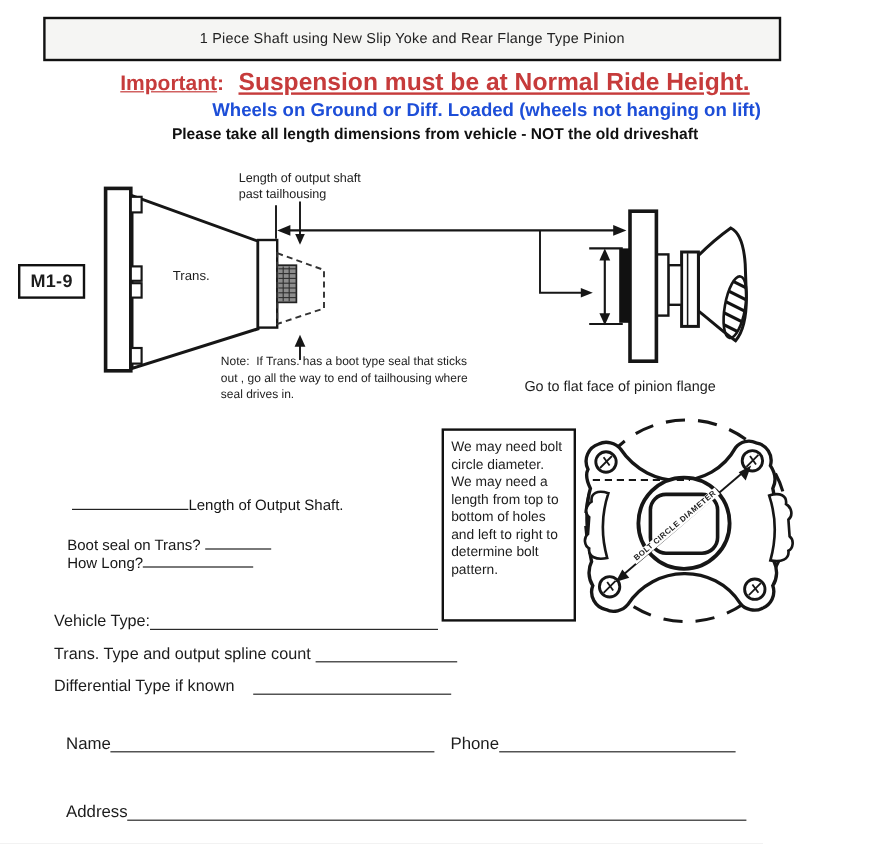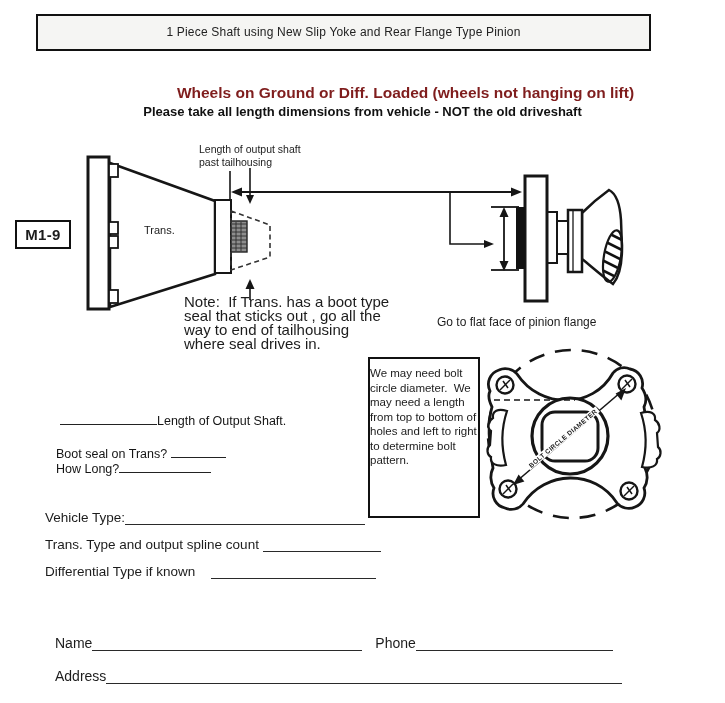--- a/index.html
+++ b/index.html
@@ -13,50 +13,50 @@
   .title-box{
     left:36px;top:14px;width:611px;height:33px;border:2.5px solid #111;
     background:#f5f5f3;text-align:center;line-height:33px;font-size:12px;
     letter-spacing:.2px;color:#222;
   }
   .imp-line{left:0;top:57px;width:725px;text-align:center;color:#c63b3b;white-space:nowrap;}
   .imp-label{font-size:17.5px;font-weight:bold;text-decoration:underline;}
   .imp-sep{font-size:17.5px;font-weight:bold;margin-right:12px;}
   .imp-main{font-size:20.5px;font-weight:bold;text-decoration:underline;}
   .imp-sub{left:0;top:84px;width:725px;box-sizing:border-box;padding-left:86px;text-align:center;
-    color:#7f1d1d;font-weight:bold;font-size:15.5px;}
+    color:#1d4ed8;font-weight:bold;font-size:15.5px;}
   .instruction{left:0;top:104px;width:725px;text-align:center;font-weight:bold;font-size:13px;color:#111;}
   
   .lbl{font-size:10.5px;line-height:13px;color:#222;}
   .output-shaft-lbl{left:199px;top:143px;width:115px;}
   .pilot-lbl{left:345px;top:143px;width:214px;line-height:13.5px;}
   .m14-box{left:15px;top:220px;width:52px;height:25px;border:2.5px solid #111;
     font-size:15px;font-weight:bold;text-align:center;line-height:25px;letter-spacing:.3px;}
   .trans-lbl{left:144px;top:224px;font-size:11px;}
-  .boot-note{left:184px;top:295px;width:208px;font-size:15px;line-height:14px;white-space:pre-wrap;}
+  .boot-note{left:184px;top:295px;width:208px;font-size:10px;line-height:14px;white-space:pre-wrap;}
   .pinion-caption{left:437px;top:315px;font-size:12px;}
   
   .measure{font-size:12.5px;line-height:15.5px;color:#151515;}
   .blank{display:inline-block;border-bottom:1.5px solid #222;height:13px;vertical-align:baseline;}
   .m1{left:60px;top:363px;width:250px;}
   .m2{left:60px;top:411px;width:260px;}
   .m3{left:56px;top:444px;width:260px;}
   .m4{left:56px;top:459px;width:260px;}
   
   .bolt-box{left:368px;top:357px;width:112px;height:161px;box-sizing:border-box;
-    border:2px solid #111;padding:7px 0;font-size:11.5px;line-height:14.5px;white-space:pre-wrap;}
+    border:2px solid #111;padding:7px 6px;font-size:11.5px;line-height:14.5px;white-space:pre-wrap;}
   .bcd-lbl{left:528px;top:464px;font-size:6.5px;font-weight:bold;letter-spacing:.4px;
     transform:rotate(-40deg);transform-origin:0 50%;background:#fff;padding:0 2px;white-space:nowrap;}
   
   .vrow{left:45px;display:flex;align-items:flex-end;font-size:13.5px;white-space:nowrap;}
   .wline{display:inline-block;border-bottom:1.6px solid #2a2a2a;height:15px;}
   .v1{top:509px;} .v2{top:536px;} .v3{top:563px;gap:16px;}
   
   .crow{left:55px;display:flex;align-items:flex-end;font-size:14px;white-space:nowrap;}
-  .c1{top:611px;margin-top:24px;} .c2{top:668px;} .c3{top:667px;}
+  .c1{top:611px;} .c2{top:668px;} .c3{top:667px;}
   .gap13{margin-left:13px;} .gap12{margin-left:12px;}
   svg.layer{position:absolute;left:0;top:0;z-index:0;}
   .abs{z-index:1;}
 </style>
 </head>
 <body>
 
 <div class="sheet">
 
   <svg class="layer" width="725" height="703" viewBox="0 0 725 703">
@@ -166,20 +166,23 @@
       </g>
       <line x1="494" y1="400" x2="575" y2="400" stroke-width="1.6" stroke-dasharray="6,4"></line>
 
       <line x1="517" y1="481" x2="621" y2="392" stroke-width="1.6"></line>
       <polygon points="513,485 518.6,474.5 524.4,481.5" fill="#161616" stroke="none"></polygon>
       <polygon points="626,388 621.4,400.5 615.6,393.5" fill="#161616" stroke="none"></polygon>
     </g>
   </svg>
 
   <div class="abs title-box">1 Piece Shaft using New Slip Yoke and Rear Flange Type Pinion</div>
+  <div class="abs imp-line">
+    <span class="imp-label">Important</span><span class="imp-sep">:</span><span class="imp-main">Suspension must be at Normal Ride Height.</span>
+  </div>
   <div class="abs imp-sub">Wheels on Ground or Diff. Loaded (wheels not hanging on lift)</div>
   <div class="abs instruction">Please take all length dimensions from vehicle - NOT the old driveshaft</div>
 
   <div class="abs lbl output-shaft-lbl">Length of output shaft past tailhousing</div>
   <div class="abs m14-box">M1-9</div>
   <div class="abs trans-lbl">Trans.</div>
   <div class="abs boot-note">Note:  If Trans. has a boot type seal that sticks out , go all the way to end of tailhousing where seal drives in.</div>
   <div class="abs pinion-caption">Go to flat face of pinion flange</div>
   <div class="abs bolt-box">We may need bolt circle diameter.  We may need a length from top to bottom of holes and left to right to determine bolt pattern.</div>
   <div class="abs bcd-lbl">BOLT CIRCLE DIAMETER</div>

